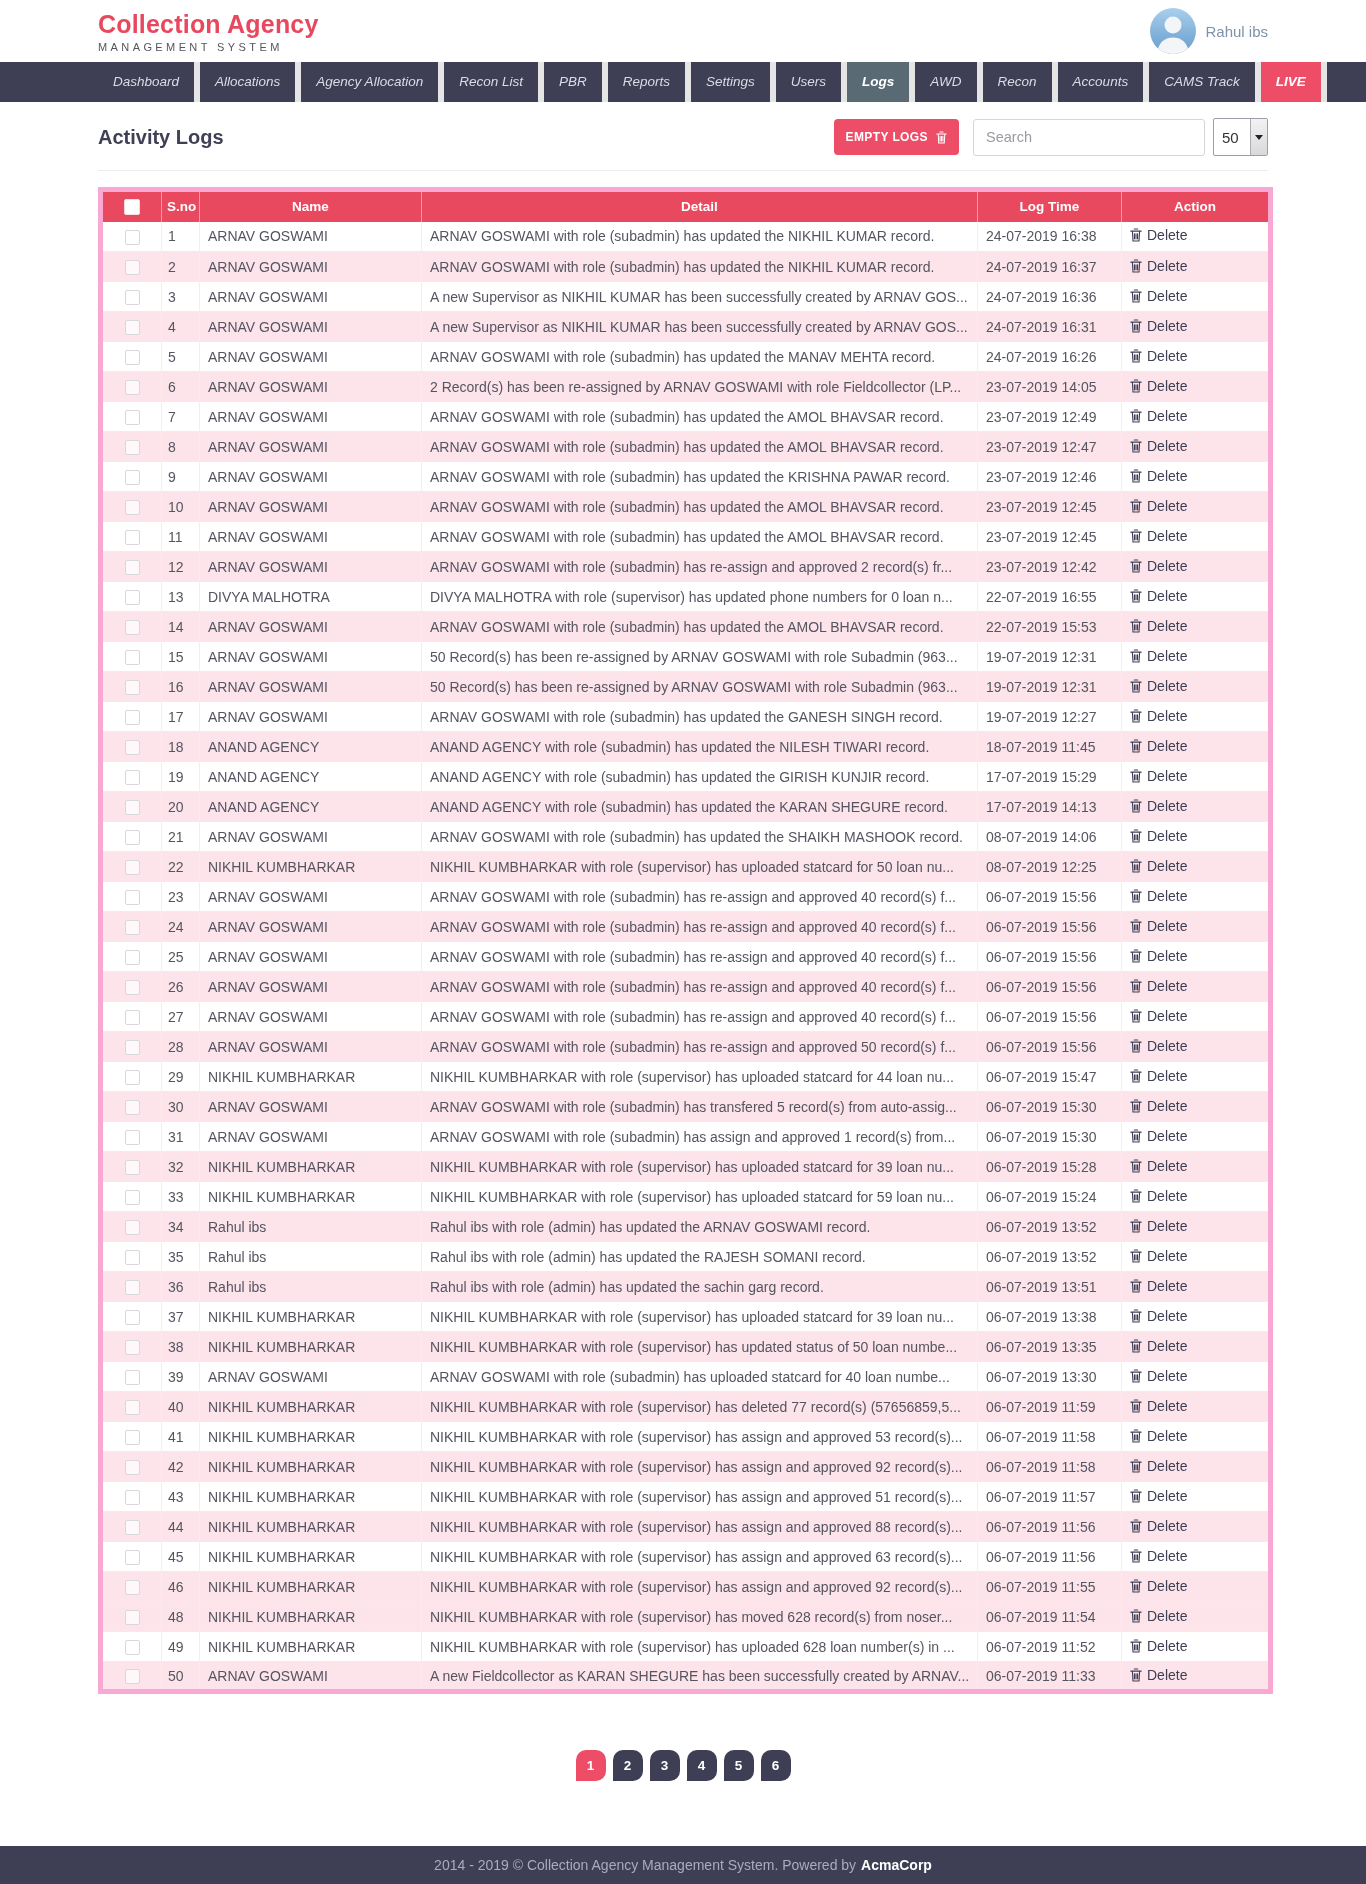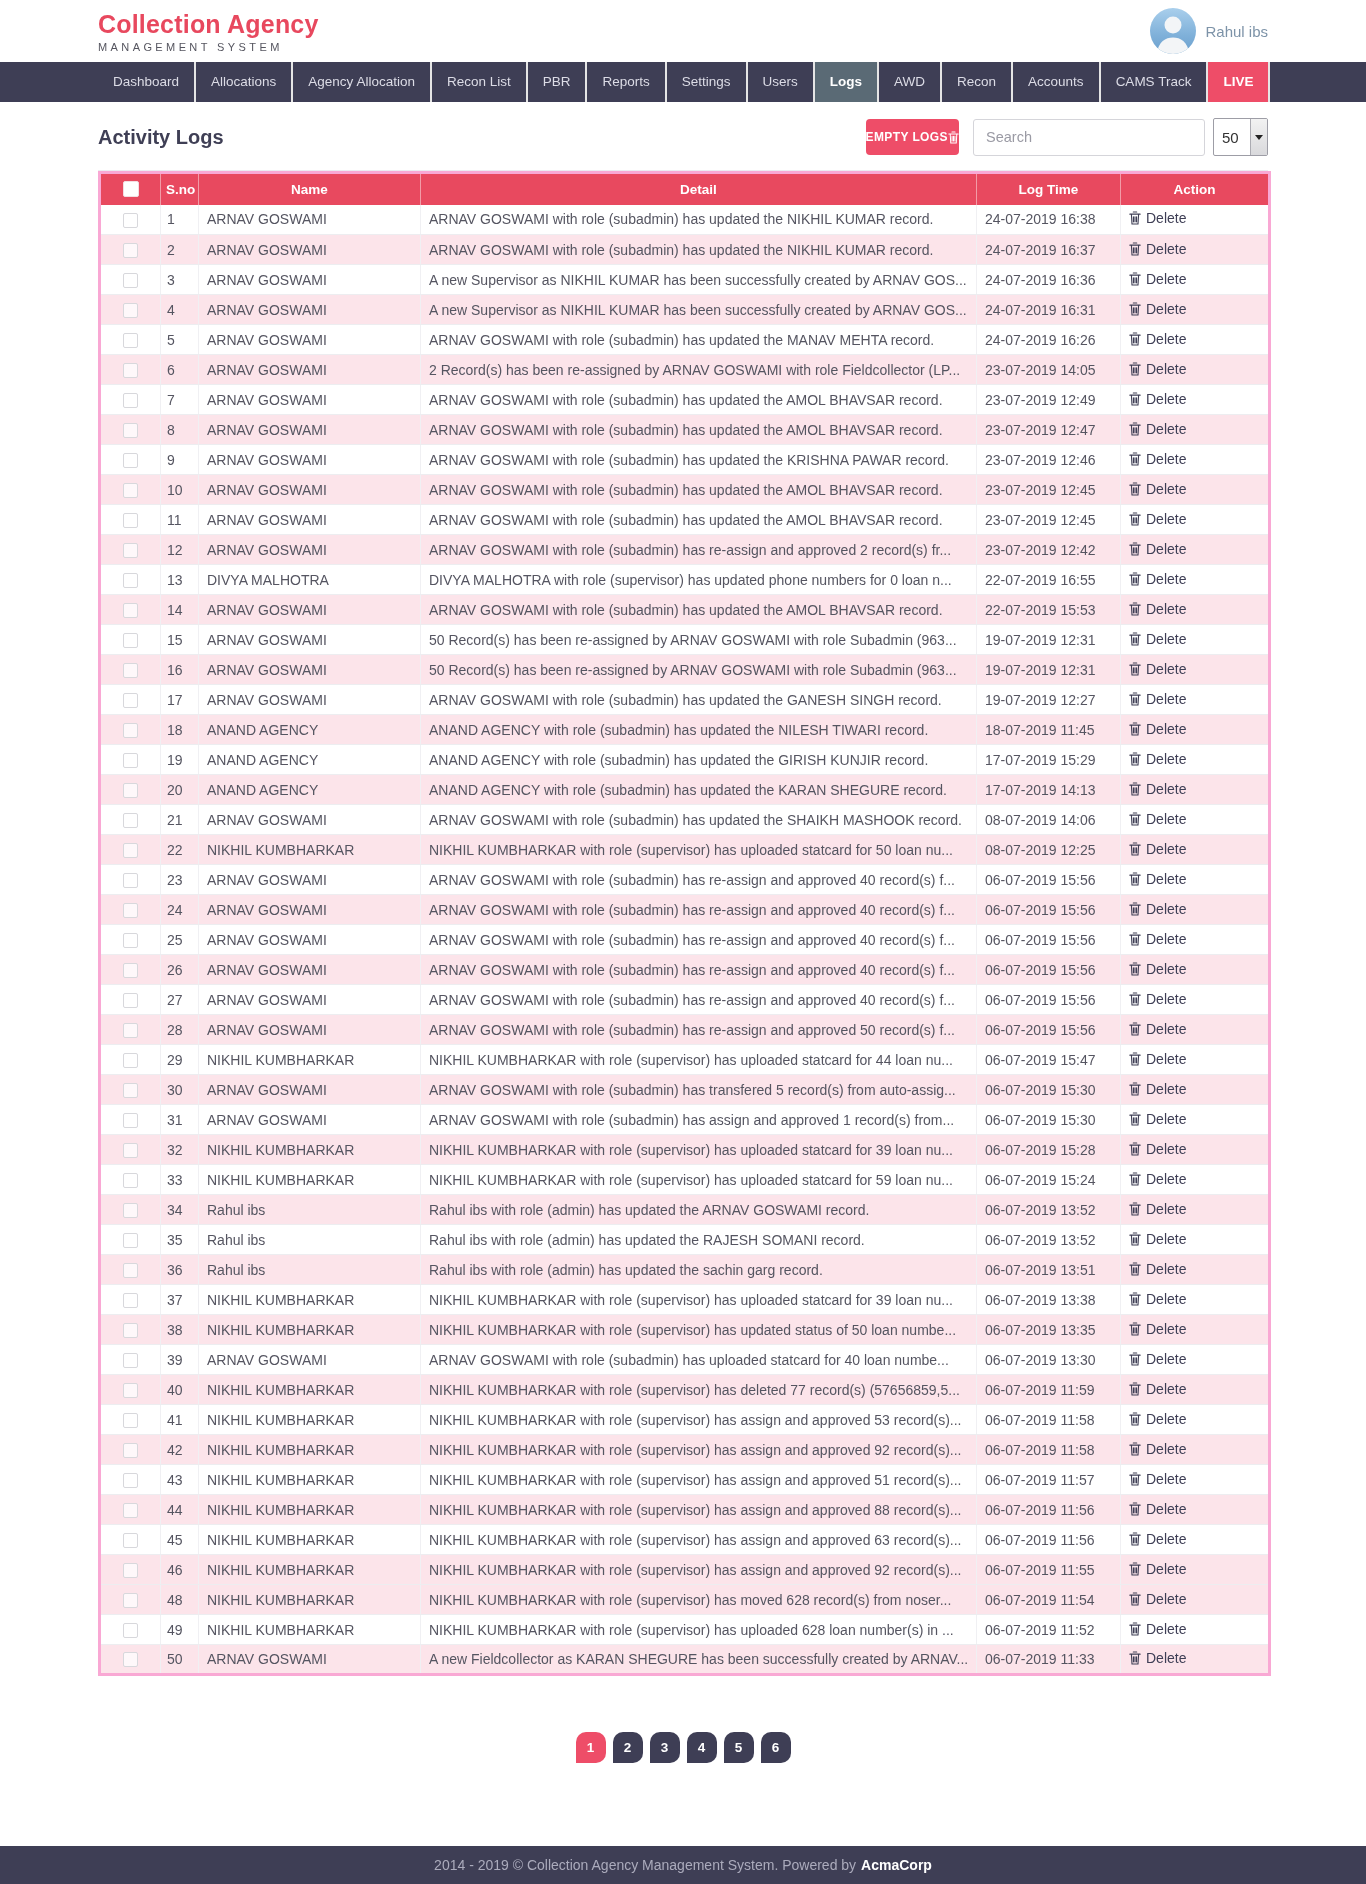--- a/index.html
+++ b/index.html
@@ -18,46 +18,46 @@
   .userbox { display:flex; align-items:center; gap:9px; cursor:pointer; }
   .avatar { width:46px; height:46px; border-radius:50%; overflow:hidden;
             background:linear-gradient(180deg,#a9cfec 0%,#7fb0d9 60%,#6ba0cd 100%); position:relative; flex:none; }
   .avatar svg { position:absolute; bottom:-2px; left:0; }
   .username { font-size:15px; color:#7d93a8; }
 
   
   .navbar { background:#3e3e55; height:40px; flex:none; }
   .nav-inner { display:flex; height:40px; }
   .nav-item { padding:0 15px; line-height:40px; font-size:13.5px; color:#dcdce6;
-              border-right:2px solid #e5e5e5; cursor:pointer; white-space:nowrap; }
+              border-right:6px solid #e5e5e5; cursor:pointer; white-space:nowrap;font-style:italic; }
   .nav-item.active { background:#5a6a75; color:#ffffff; font-weight:bold; }
   .nav-item.live { background:#ee4d68; color:#ffffff; font-weight:bold; }
 
   
   .toolbar { display:flex; align-items:center; justify-content:space-between;
              padding:16px 0 14px 0; border-bottom:1px solid #ececf0; }
   .page-title { font-size:20px; font-weight:bold; color:#3f3f55; }
   .controls { display:flex; align-items:center; }
   .btn-danger { background:#ee4d68; color:#fff; border:none; border-radius:4px;
                 font-family:inherit; font-size:12px; font-weight:bold; letter-spacing:.4px;
-                padding:11px 0; cursor:pointer; display:flex; align-items:center; gap:0; }
+                padding:11px 12px; cursor:pointer; display:flex; align-items:center; gap:8px; }
   .search-input { width:232px; height:37px; border:1px solid #d5d5da; border-radius:3px;
                   margin-left:14px; padding:0 12px; font-family:inherit; font-size:14.5px; color:#555; }
   .search-input::placeholder { color:#9a9aa4; }
   .pagesize { display:flex; align-items:stretch; height:38px; width:55px; margin-left:8px;
               border:1px solid #9d9da6; border-radius:2px; background:#fff; cursor:pointer; overflow:hidden; }
   .ps-val { flex:1; font-size:15px; color:#333; display:flex; align-items:center; padding-left:8px; }
   .ps-btn { width:17px; background:linear-gradient(180deg,#f2f2f2,#d9d9dc); border-left:1px solid #ababb2;
             display:flex; align-items:center; justify-content:center; }
   .caret { width:0; height:0; border-left:4px solid transparent; border-right:4px solid transparent;
            border-top:5px solid #222; }
 
   
-  table { width:1170px; border-collapse:collapse; table-layout:fixed;
-          border:3px solid #f9a8d4; }
+  table { width:1170px; border-collapse:collapse; margin-top:16px; table-layout:fixed;
+          border:5px solid #f9a8d4; }
   thead th { background:#e8495f; color:#fff; font-size:13.5px; font-weight:bold; height:32px;
              border-right:1px solid rgba(255,255,255,.45); text-align:center; padding:0 6px; }
   thead th:last-child { border-right:none; }
   th.c-sno { text-align:left; padding-left:5px; }
   tbody td { height:30px; font-size:14px; color:#555561; padding:0 8px;
              border-bottom:1px solid #ededf0; border-right:1px solid #f0f0f3;
              white-space:nowrap; overflow:hidden; }
   tbody td:last-child { border-right:none; }
   tr.alt { background:#fce4ea; }
   .c-check { text-align:center; padding:0; }

